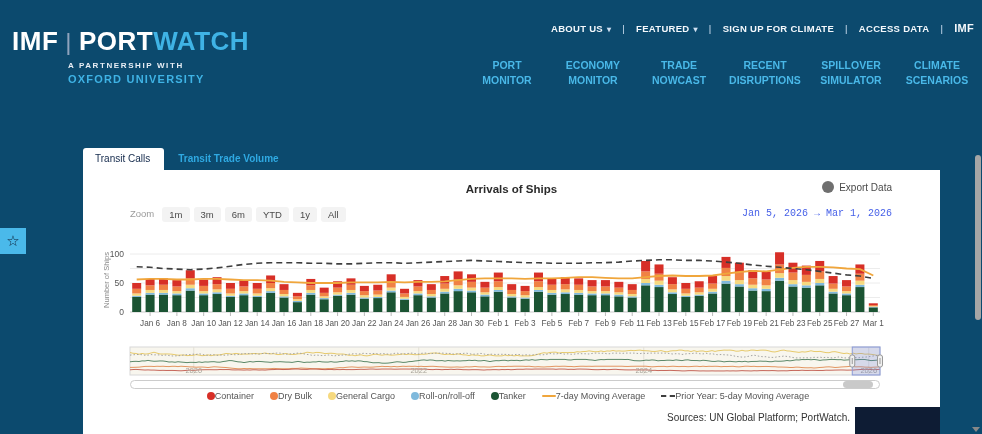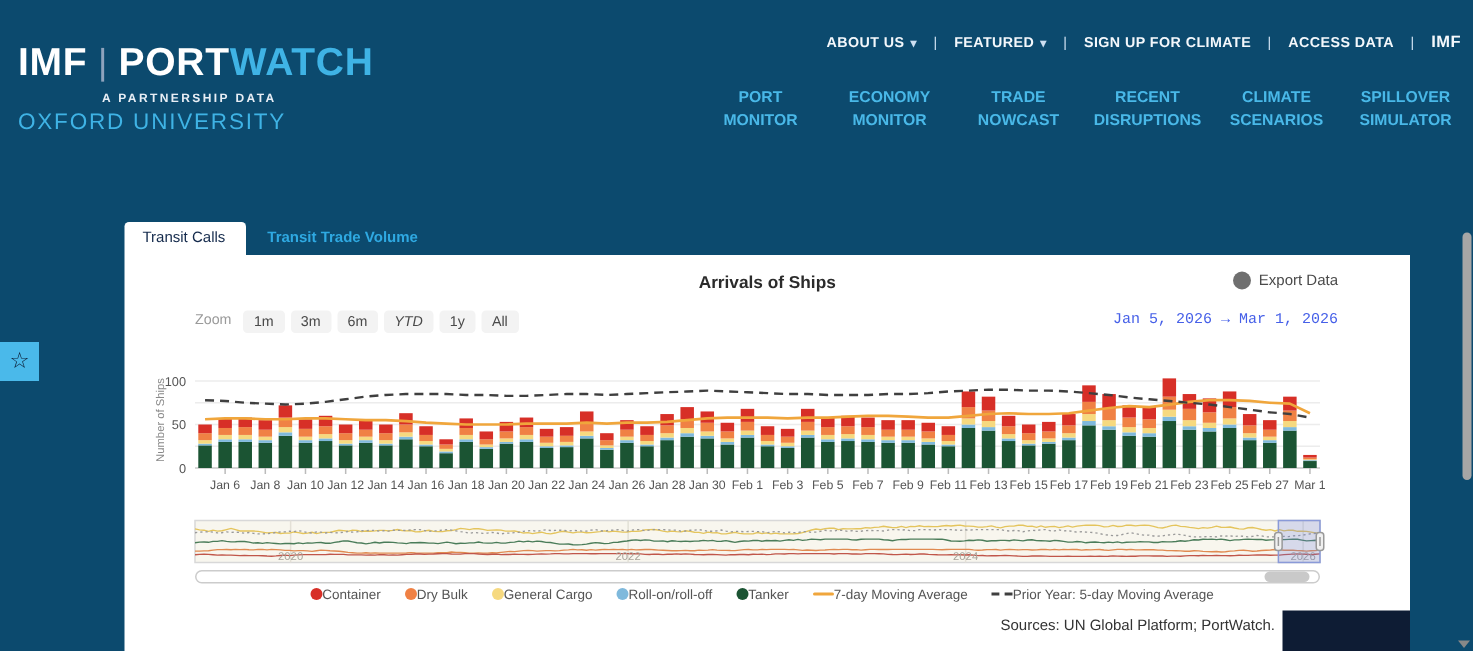--- a/index.html
+++ b/index.html
@@ -4,21 +4,21 @@
 <style>
   html,body{margin:0;padding:0;background:#0e1c34;}
   .page{position:relative;width:982px;height:434px;overflow:hidden;background:#0c4a6e;
         font-family:"Liberation Sans", sans-serif;}
   
   .logo{position:absolute;left:12px;top:26px;color:#fff;}
   .logo-row{font-weight:bold;font-size:26px;letter-spacing:.5px;display:flex;align-items:center;gap:7px;}
   .logo-div{font-weight:200;color:#8fa3bd;font-size:24px;}
   .logo-watch{color:#3fb3e5;}
   .tagline1{font-size:8px;font-weight:bold;letter-spacing:1.6px;color:#e8eef5;margin-top:4px;margin-left:56px;}
-  .tagline2{font-size:15px;font-weight:normal;letter-spacing:1.2px;color:#3fb3e5;margin-top:3px;}
+  .tagline2{font-size:11px;font-weight:bold;letter-spacing:1.2px;color:#3fb3e5;margin-top:3px;margin-left:56px;}
   .nav-top{position:absolute;right:8px;top:22px;display:flex;align-items:center;gap:11px;
            color:#f4f8fc;font-size:9.5px;font-weight:bold;letter-spacing:.3px;}
   .nav-top .sep{color:#cfe0f2;font-weight:400;}
   .nav-top .caret{font-size:8px;margin-left:4px;color:#cfe0f2;}
   .nav-top .strong{font-size:11px;}
   .nav-main{position:absolute;right:8px;top:58px;display:flex;gap:12px;}
   .nav-main .itm{width:74px;text-align:center;color:#49b8e8;font-size:10.5px;font-weight:bold;
                  line-height:1.45;cursor:pointer;}
   
   .star-btn{position:absolute;left:0;top:228px;width:26px;height:26px;background:#4ab9ea;
@@ -63,62 +63,62 @@
 
 <div class="page">
 
   <header>
     <div class="logo">
       <div class="logo-row">
         <span>IMF</span>
         <span class="logo-div">|</span>
         <span><span>PORT</span><span class="logo-watch">WATCH</span></span>
       </div>
-      <div class="tagline1">A PARTNERSHIP DATA</div>
+      <div class="tagline1">A PARTNERSHIP WITH</div>
       <div class="tagline2">OXFORD UNIVERSITY</div>
     </div>
     <nav class="nav-top" id="navTop">
         <span>ABOUT US<span class="caret">▾</span></span>
         <span class="sep">|</span>
         <span>FEATURED<span class="caret">▾</span></span>
         <span class="sep">|</span>
         <span>SIGN UP FOR CLIMATE</span>
         <span class="sep">|</span>
         <span>ACCESS DATA</span>
         <span class="sep">|</span>
         <span class="strong">IMF</span>
       </nav>
     <nav class="nav-main" id="navMain">
         <div class="itm">PORT MONITOR</div>
         <div class="itm">ECONOMY MONITOR</div>
         <div class="itm">TRADE NOWCAST</div>
         <div class="itm">RECENT DISRUPTIONS</div>
+        <div class="itm">SPILLOVER SIMULATOR</div>
         <div class="itm">CLIMATE SCENARIOS</div>
-        <div class="itm">SPILLOVER SIMULATOR</div>
       </nav>
   </header>
 
   <div class="star-btn">
     <span>☆</span>
   </div>
 
   <div class="tabs" id="tabsRow">
       <div class="tab active">Transit Calls</div>
       <div class="tab inactive">Transit Trade Volume</div>
     </div>
 
   <section class="panel">
     <div class="chart-title">Arrivals of Ships</div>
     <div class="export">
       <span class="dot"></span>
       <span>Export Data</span>
     </div>
     <div class="zoom-row">
       <span class="zoom-label">Zoom</span>
-      <span id="zoomBtns"><span class="zbtn" style="margin-right: 4px;">1m</span><span class="zbtn" style="margin-right: 4px;">3m</span><span class="zbtn" style="margin-right: 4px;">6m</span><span class="zbtn" style="margin-right: 4px; font-style: italic;">YTD</span><span class="zbtn" style="margin-right: 4px;">1y</span><span class="zbtn" style="margin-right: 14px;">All</span></span>
+      <span id="zoomBtns"><span class="zbtn" style="margin-right: 4px;">1m</span><span class="zbtn" style="margin-right: 4px;">3m</span><span class="zbtn" style="margin-right: 4px;">6m</span><span class="zbtn" style="margin-right: 4px;">YTD</span><span class="zbtn" style="margin-right: 4px;">1y</span><span class="zbtn" style="margin-right: 14px;">All</span></span>
     </div>
     <div class="date-range">
       <span class="from">Jan 5, 2026</span>
       <span>→</span>
       <span class="to">Mar 1, 2026</span>
     </div>
 
     <svg id="mainChart" width="785" height="112" viewBox="0 0 785 112">
         <g>
           <line x1="30" x2="780" y1="75.5" y2="75.5" stroke="#ececec" stroke-width="1"></line>

